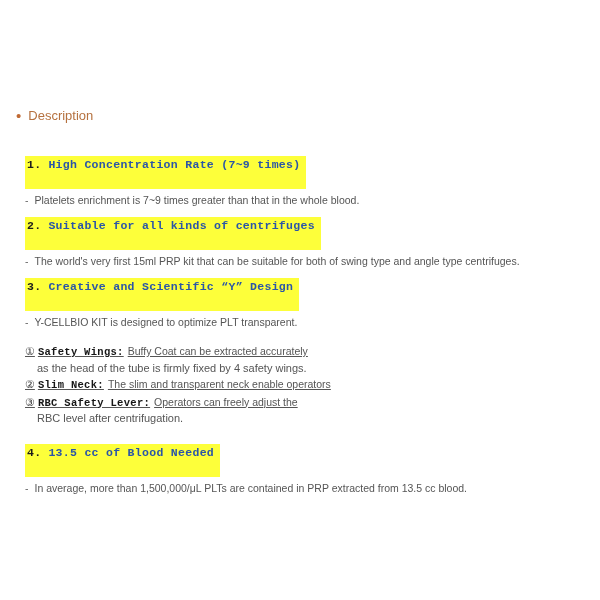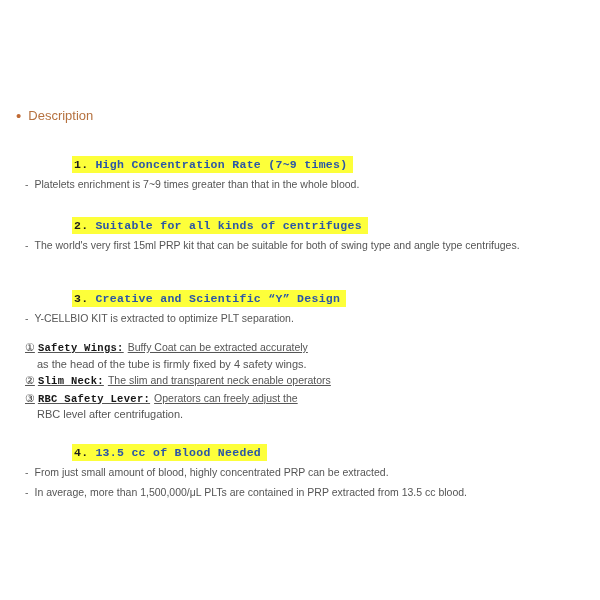--- a/index.html
+++ b/index.html
@@ -25,33 +25,32 @@
     font-size: 15px;
     margin-right: 7px;
     line-height: 13px;
     color: #c06a34;
   }
 
   
   .section { position: absolute; left: 25px; white-space: nowrap; }
   .sec-1 { top: 154px; }
   .sec-2 { top: 215px; }
-  .sec-3 { top: 288px; }
+  .sec-3 { top: 276px; }
   .sec-4 { top: 442px; }
 
   .sec-heading {
     display: inline-block;
     background: #fdff3a;
     font-family: "Liberation Mono", "DejaVu Sans Mono", monospace;
     font-weight: bold;
     font-size: 11.5px;
     line-height: 15px;
-    padding: 1px 6px 1px 2px;
+    padding: 1px 6px 17px 2px;
     letter-spacing: 0.3px;
-    margin-left: 47px;
   }
   .sec-num { color: #1c1c1c; margin-right: 7px; }
   .sec-title { color: #2a55a8; }
 
   .bullet-line {
     margin-top: 3px;
     font-size: 10.5px;
     line-height: 17px;
     color: #555555;
   }
@@ -113,21 +112,21 @@
   <div class="bullet-line">
     <span class="dash">-</span><span>The world's very first 15ml PRP kit that can be suitable for both of swing type and angle type centrifuges.</span>
   </div>
 </div>
 
 <div class="section sec-3">
   <div class="sec-heading">
     <span class="sec-num">3.</span><span class="sec-title">Creative and Scientific “Y” Design</span>
   </div>
   <div class="bullet-line">
-    <span class="dash">-</span><span>Y-CELLBIO KIT is extracted to optimize PLT separation.</span>
+    <span class="dash">-</span><span>Y-CELLBIO KIT is designed to optimize PLT transparent.</span>
   </div>
 
   <div class="features">
     <div class="feature">
       <div class="feature-line1">
         <span class="feature-marker">①</span><span class="feature-label">Safety Wings:</span><span>Buffy Coat can be extracted accurately</span>
       </div>
       <div class="feature-line2">as the head of the tube is firmly fixed by 4 safety wings.</div>
     </div>
     <div class="feature">
@@ -142,18 +141,15 @@
       <div class="feature-line2">RBC level after centrifugation.</div>
     </div>
   </div>
 </div>
 
 <div class="section sec-4">
   <div class="sec-heading">
     <span class="sec-num">4.</span><span class="sec-title">13.5 cc of Blood Needed</span>
   </div>
   <div class="bullet-line">
-    <span class="dash">-</span><span>From just small amount of blood, highly concentrated PRP can be extracted.</span>
-  </div>
-  <div class="bullet-line">
     <span class="dash">-</span><span>In average, more than 1,500,000/μL PLTs are contained in PRP extracted from 13.5 cc blood.</span>
   </div>
 </div>
 
 </body></html>

